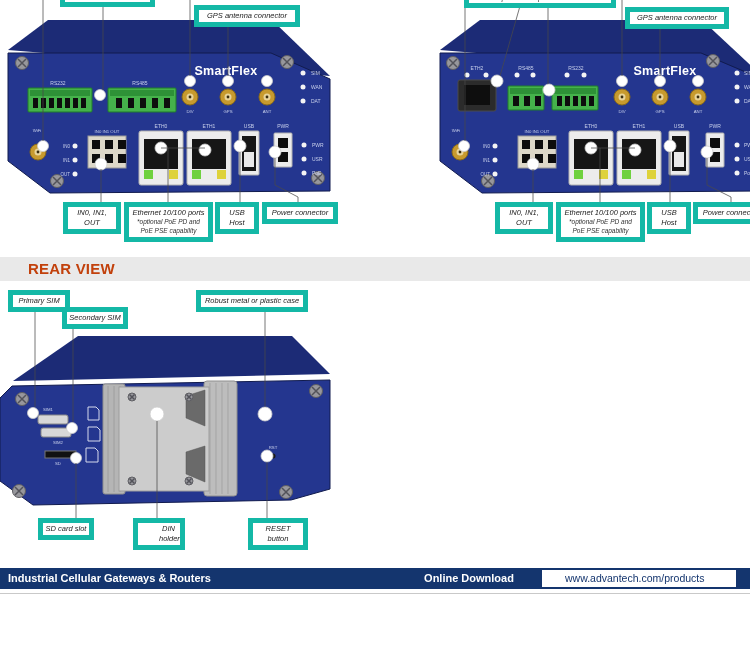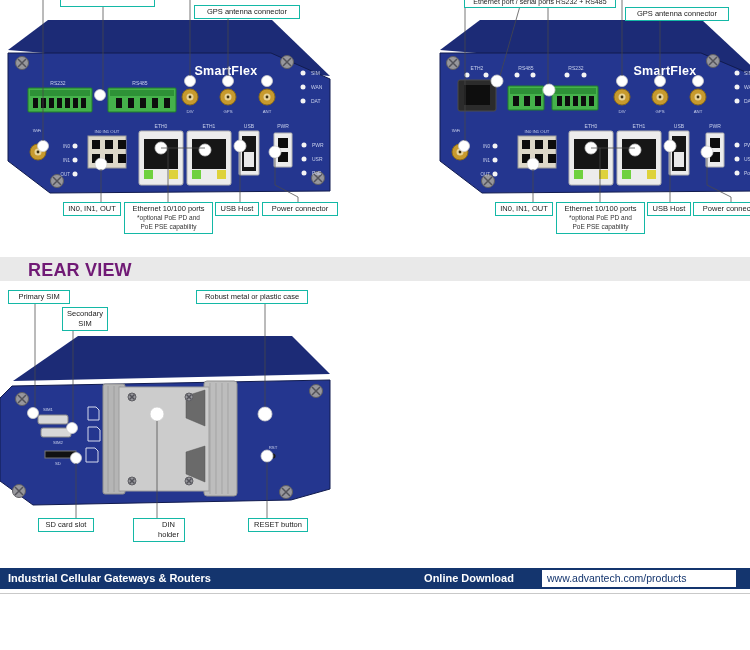--- a/index.html
+++ b/index.html
@@ -16,35 +16,35 @@
   .cdot{fill:#ffffff;stroke:#cdcdcd;stroke-width:.8;}
   .cline{stroke:#4a4a4a;stroke-width:.75;fill:none;}
   .led{fill:#f4f4f4;}
   .screw circle{fill:#97979c;stroke:#5e5e63;stroke-width:1;}
   .screw path{stroke:#53535a;stroke-width:1.5;}
   .bezel{fill:#ececec;stroke:#b2b2b2;stroke-width:1;}
   .portin{fill:#161616;}
   .tgreen{fill:#45b24b;stroke:#1e7d2c;stroke-width:1;}
   .tslot{fill:#0d0d0d;}
   
-  .co{position:absolute;background:#fff;border:1px solid #14b8a6;color:#222;
-      font-size:7.5px;line-height:1.35;text-align:center;padding:1px 2px;box-sizing:border-box;}
+  .co{position:absolute;background:#fff;border:5px solid #14b8a6;color:#222;
+      font-size:7.5px;line-height:1.35;text-align:center;padding:1px 2px;box-sizing:border-box;font-style:italic;}
   .co .sub{font-size:6.5px;color:#333;}
   .cut{display:flex;align-items:flex-end;justify-content:center;}
   
   #rear-bar{position:absolute;left:0;top:257px;width:750px;height:24px;background:#e9e9e9;}
-  #rear-title{position:absolute;left:28px;top:260px;font-size:18px;font-weight:bold;color:#701a75;letter-spacing:.2px;}
+  #rear-title{position:absolute;left:28px;top:260px;font-size:15px;font-weight:bold;color:#c2410c;letter-spacing:.2px;}
   
   #footer{position:absolute;left:0;top:568px;width:750px;height:21px;background:#14356e;}
   #footer-title{position:absolute;left:8px;top:568px;height:21px;line-height:21px;color:#fff;
                 font-size:11px;font-weight:bold;}
   #footer-dl{position:absolute;left:400px;top:568px;width:138px;height:21px;line-height:21px;
              text-align:center;color:#fff;font-size:11px;font-weight:bold;}
   #footer-urlbox{position:absolute;left:542px;top:570px;width:194px;height:17px;background:#fff;
-                 color:#14356e;font-size:10.5px;line-height:17px;padding-left:5px;box-sizing:border-box;}
+                 color:#14356e;font-size:10.5px;line-height:17px;padding-left:23px;box-sizing:border-box;}
   #footer-line{position:absolute;left:0;top:593px;width:750px;height:1px;background:#c9c9c9;}
 </style>
 </head>
 <body>
 
 <div id="page">
 
 <svg width="750" height="650" viewBox="0 0 750 650">
 
   <g>
@@ -443,21 +443,21 @@
   <div class="sub">*optional PoE PD and</div>
   <div class="sub">PoE PSE capability</div>
 </div>
 <div class="co" style="left:647px;top:202px;width:44px;">USB Host</div>
 <div class="co" style="left:693px;top:202px;width:76px;">Power connector</div>
 
 <div id="rear-bar"></div>
 <div id="rear-title">REAR VIEW</div>
 
 <div class="co" style="left:8px;top:290px;width:62px;">Primary SIM</div>
-<div class="co" style="left:62px;top:307px;width:46px;">Secondary SIM</div>
+<div class="co" style="left:62px;top:307px;width:66px;">Secondary SIM</div>
 <div class="co" style="left:196px;top:290px;width:112px;">Robust metal or plastic case</div>
 <div class="co" style="left:38px;top:518px;width:56px;">SD card slot</div>
 <div class="co" style="left:133px;top:518px;width:52px;padding-left:21px;">DIN holder</div>
 <div class="co" style="left:248px;top:518px;width:60px;">RESET button</div>
 
 <div id="footer"></div>
 <div id="footer-title">Industrial Cellular Gateways &amp; Routers</div>
 <div id="footer-dl">Online Download</div>
 <div id="footer-urlbox">www.advantech.com/products</div>
 <div id="footer-line"></div>

